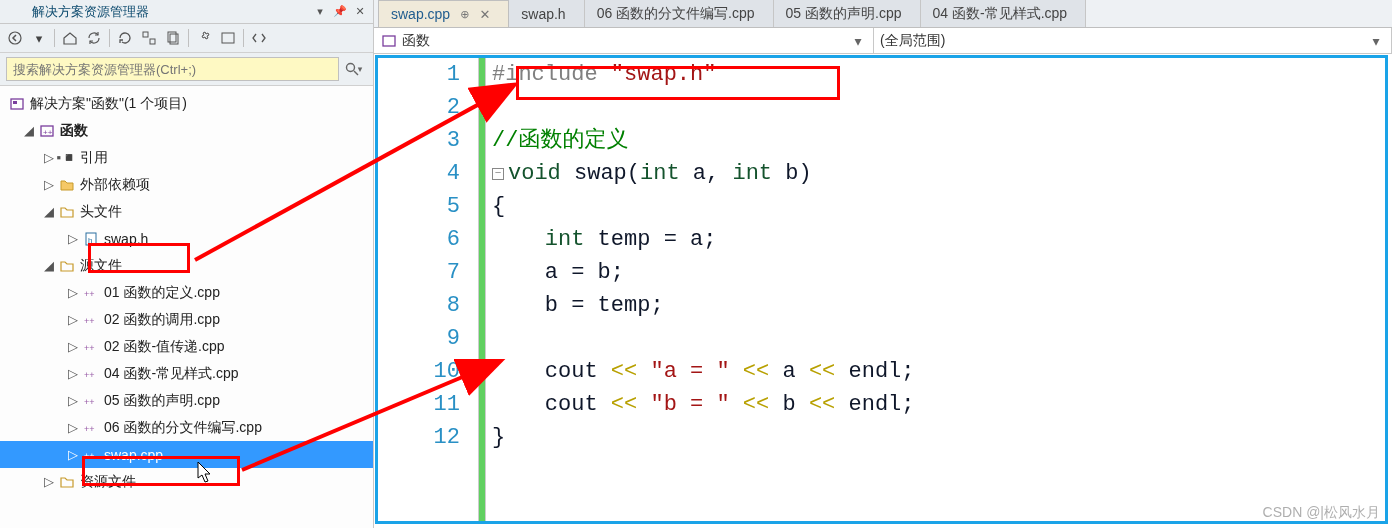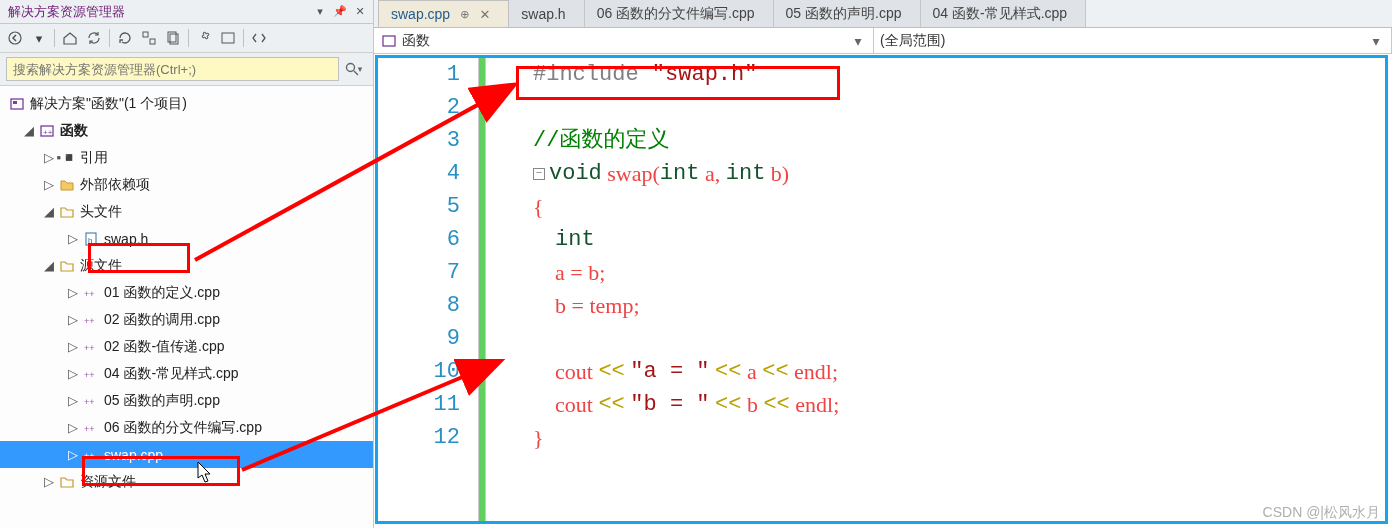--- a/index.html
+++ b/index.html
@@ -22,21 +22,21 @@
       flex-direction: column;
     }
     .se-header {
       display: flex;
       align-items: center;
       height: 24px;
       background: #ecf0f3;
       border-bottom: 1px solid #c8c8c8;
       padding: 0 4px 0 8px;
     }
-    .se-title { flex: 1; color: #701a75; font-size: 13px; }
+    .se-title { flex: 1; color: #0c4a6e; font-size: 13px; margin-left: 24px; }
     .se-header-icons { display: flex; gap: 2px; }
     .se-hicon {
       width: 18px; height: 18px;
       display: flex; align-items: center; justify-content: center;
       color: #555;
       font-size: 11px;
     }
     .se-toolbar {
       display: flex;
       align-items: center;
@@ -187,27 +187,27 @@
       background:#fff;
     }
     .gutter-line{height:33px;}
     .code-margin {
       width:8px;
       background:linear-gradient(to right,#60d060 0%,#60d060 100%);
       border-left:1px solid #ccc;
       border-right:1px solid #ccc;
     }
     .code-body { flex:1; padding-left:6px; line-height:33px; }
-    .code-line { height:33px; display:flex; align-items:center; white-space:pre;margin-left:41px; }
+    .code-line { height:33px; display:flex; align-items:center; white-space:pre; }
     .fold { display:inline-block; width:12px; height:12px; border:1px solid #888; color:#888; font-size:11px; line-height:9px; text-align:center; margin-right:4px; }
     .c-pp { color:#808080; }
     .c-str { color:#a31515; }
     .c-kw { color:#14532d; }
     .c-com { color:#008000; }
-    .c-txt { color:#ef4444;font-family:Liberation Serif, serif; }
+    .c-txt { color:#0f172a; }
     .c-yel { color:#b8a000; }
 
     .watermark {
       position:absolute;
       right:12px; bottom:6px;
       font-size:14px;
       color:rgba(120,120,120,.6);
       pointer-events:none;
     }
   </style>
@@ -503,21 +503,21 @@
         <div class="gutter-line">11</div>
         <div class="gutter-line">12</div>
       </div>
     <div class="code-margin"></div>
     <div class="code-body" id="codebody">
         <div class="code-line"><span class="c-pp">#include </span><span class="c-str">"swap.h"</span></div>
         <div class="code-line"></div>
         <div class="code-line"><span class="c-com">//函数的定义</span></div>
         <div class="code-line"><span class="fold">−</span><span class="c-kw">void</span><span class="c-txt"> swap(</span><span class="c-kw">int</span><span class="c-txt"> a, </span><span class="c-kw">int</span><span class="c-txt"> b)</span></div>
         <div class="code-line"><span class="c-txt">{</span></div>
-        <div class="code-line"><span class="c-txt">    </span><span class="c-kw">int</span></div>
+        <div class="code-line"><span class="c-txt">    </span><span class="c-kw">int</span><span class="c-txt"> temp = a;</span></div>
         <div class="code-line"><span class="c-txt">    a = b;</span></div>
         <div class="code-line"><span class="c-txt">    b = temp;</span></div>
         <div class="code-line"></div>
         <div class="code-line"><span class="c-txt">    cout </span><span class="c-yel">&lt;&lt;</span><span class="c-txt"> </span><span class="c-str">"a = "</span><span class="c-txt"> </span><span class="c-yel">&lt;&lt;</span><span class="c-txt"> a </span><span class="c-yel">&lt;&lt;</span><span class="c-txt"> endl;</span></div>
         <div class="code-line"><span class="c-txt">    cout </span><span class="c-yel">&lt;&lt;</span><span class="c-txt"> </span><span class="c-str">"b = "</span><span class="c-txt"> </span><span class="c-yel">&lt;&lt;</span><span class="c-txt"> b </span><span class="c-yel">&lt;&lt;</span><span class="c-txt"> endl;</span></div>
         <div class="code-line"><span class="c-txt">}</span></div>
       </div>
   </div>
 </div>
 

